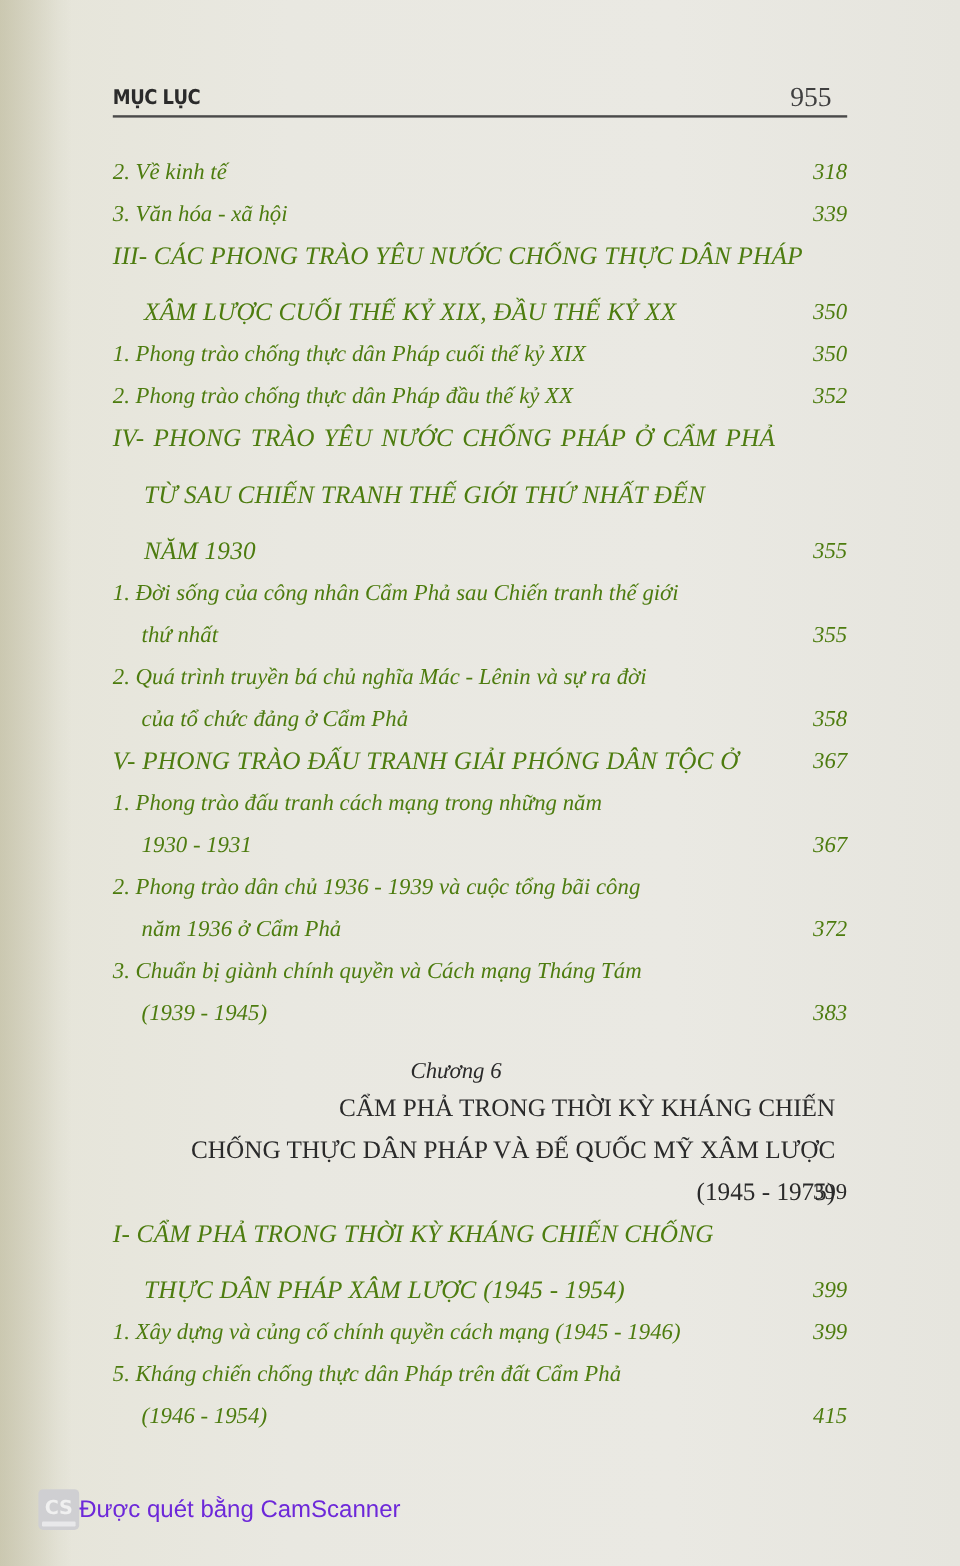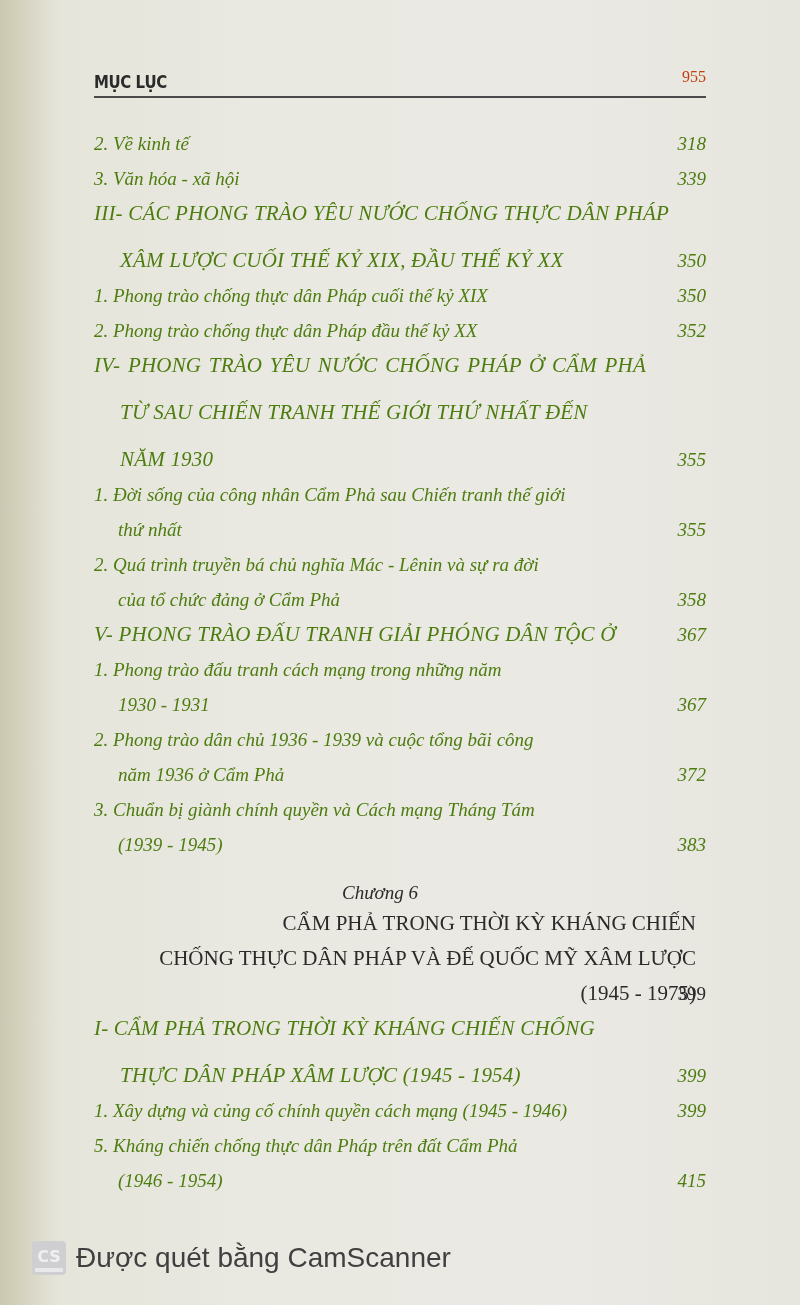--- a/index.html
+++ b/index.html
@@ -36,24 +36,24 @@
       font-family: "DejaVu Sans", "Liberation Sans", sans-serif;
       font-weight: bold;
       font-size: 17px;
       letter-spacing: -0.5px;
       transform: scaleX(0.88);
       transform-origin: left center;
       color: #2b2b2b;
     }
     .header-page {
       position: absolute;
-      right: 0;
+      right: 13px;
       top: 2px;
-      font-size: 16px;
-      color: #c2410c;
+      font-size: 23px;
+      color: #404040;
     }
     .header-rule {
       position: absolute;
       left: 94px;
       top: 96px;
       width: 612px;
       height: 2px;
       background: #4a4a4a;
     }
     .toc {
@@ -118,21 +118,20 @@
       bottom: 0;
       font-size: 19px;
       line-height: 35px;
     }
     .watermark {
       position: absolute;
       left: 32px;
       top: 1241px;
       display: flex;
       align-items: center;
-      gap: 10px;
       color: #c5c5c8;
     }
     .watermark-logo {
       width: 34px;
       height: 34px;
       border-radius: 4px;
       background: #cfcfd2;
       color: #f0f0f0;
       font-family: "DejaVu Sans", sans-serif;
       font-weight: bold;
@@ -147,22 +146,22 @@
     .watermark-logo::after {
       content: "";
       position: absolute;
       left: 3px; right: 3px; bottom: 3px;
       height: 4px;
       background: #e8e8ea;
       border-radius: 1px;
     }
     .watermark-text {
       font-family: "Liberation Sans", "DejaVu Sans", sans-serif;
-      font-size: 28px;
-      color: #404040;
+      font-size: 20px;
+      color: #6d28d9;
     }
   </style>
 </head>
 <body>
 
 <div class="page-shadow-left"></div>
 
 <div class="header">
   <span class="header-title">MỤC LỤC</span>
   <span class="header-page">955</span>

